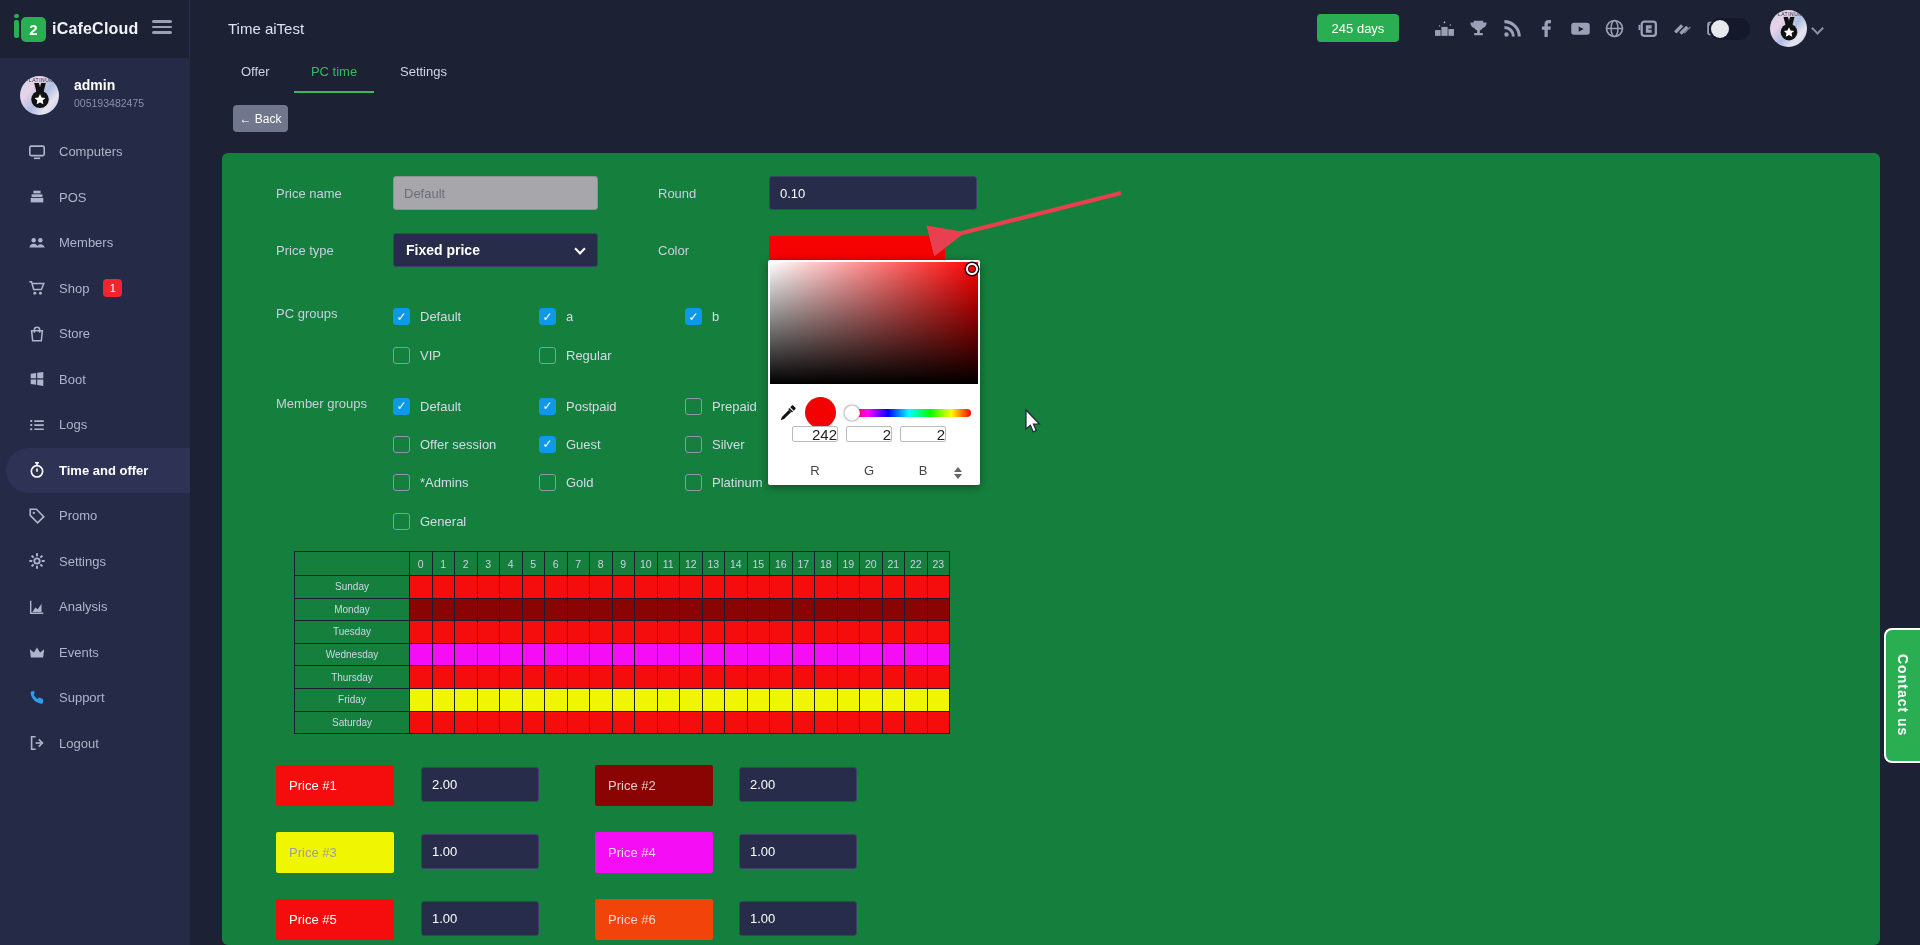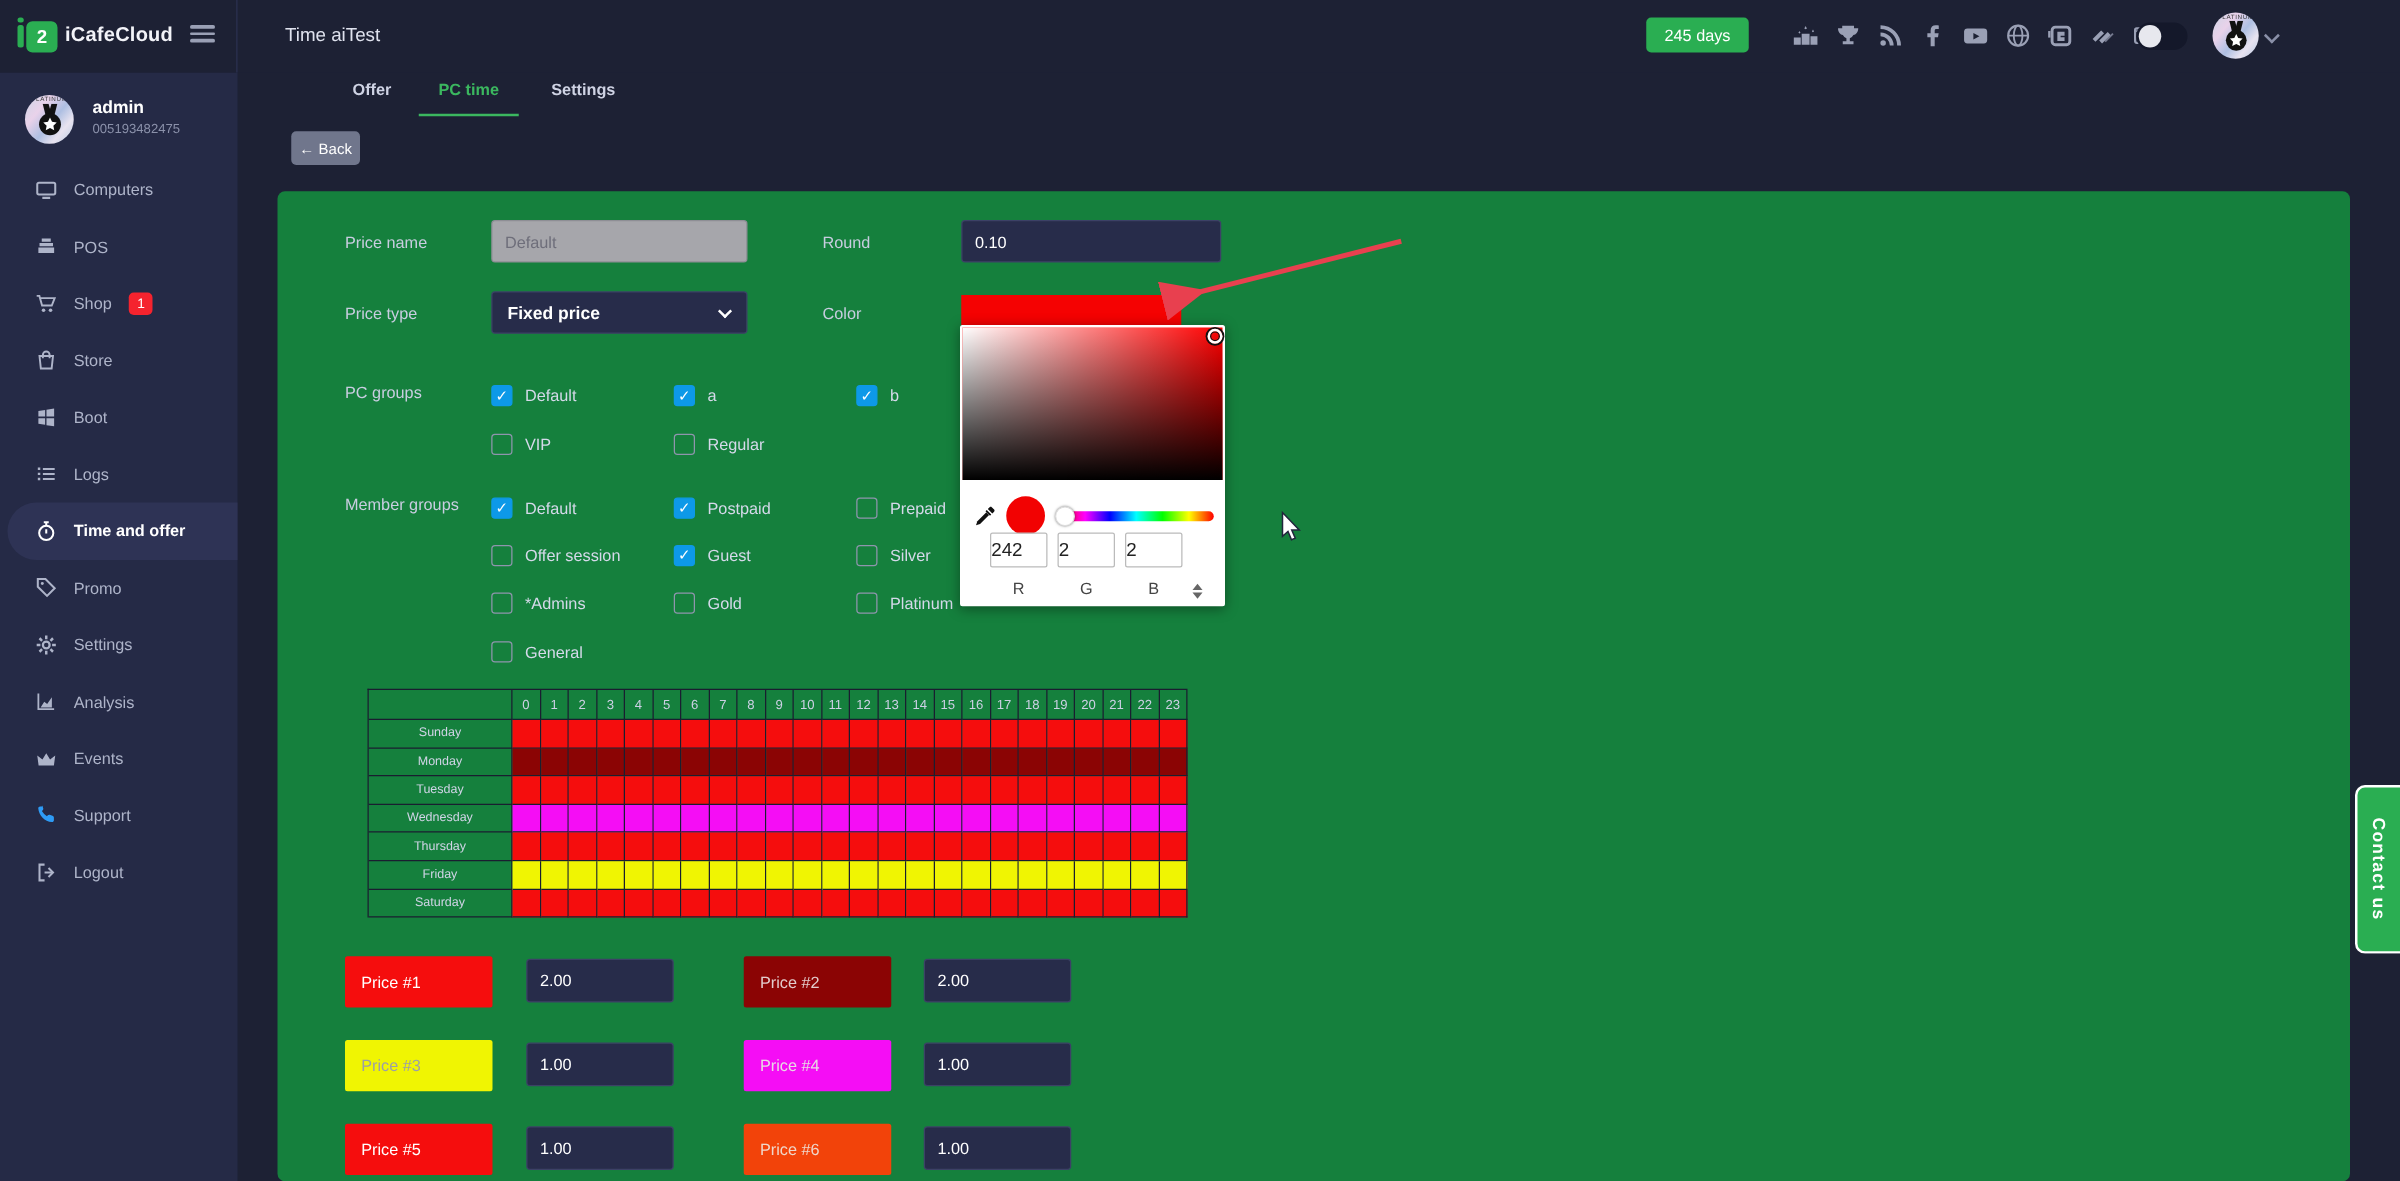--- a/index.html
+++ b/index.html
@@ -44,21 +44,21 @@
   .nav-item { height:45.5px; display:flex; align-items:center; padding-left:28px; font-size:13px;
     color:#aeb4c9; cursor:pointer; position:relative; }
   .nav-item .nico { width:18px; height:18px; margin-right:13px; flex:0 0 18px; }
   .nav-item .nico svg { width:100%; height:100%; }
   .nav-item.active { background:#2e3355; border-radius:23px 0 0 23px; margin-left:6px; padding-left:22px;
     color:#fff; font-weight:bold; }
   .nav-badge { margin-left:14px; background:#f5232e; color:#fff; font-size:11px; width:19px; height:18px;
     border-radius:4px; display:flex; align-items:center; justify-content:center; }
 
   
-  .tab { position:absolute; top:64px; font-size:13px; font-weight:bold; color:#cfd3e4; cursor:pointer; z-index:10;margin-left:41px;}
+  .tab { position:absolute; top:64px; font-size:13px; font-weight:normal; color:#cfd3e4; cursor:pointer; z-index:10;}
   #tab-pc-time { left:294px; width:80px; text-align:center; color:#3bb75f; padding-bottom:12px;
     border-bottom:2px solid #3bb75f; }
   #back-btn { position:absolute; left:233px; top:105px; width:55px; height:27px; background:#70768c;
     border:none; border-radius:4px; color:#fff; font-size:12px; cursor:pointer; z-index:10;
     font-family:"Liberation Sans",sans-serif; }
 
   
   #card { position:absolute; left:222px; top:153px; width:1658px; height:792px; background:#15803d; border-radius:6px; z-index:5; }
   .flabel { position:absolute; font-size:13px; color:#c8cde0; }
   .dinput { position:absolute; background:#272c4a; border:1px solid #3c4166; border-radius:3px; color:#fff;
@@ -79,22 +79,22 @@
   #sat-field { position:absolute; left:2px; top:2px; width:208px; height:122px; cursor:crosshair;
     background:linear-gradient(to top,#000,rgba(0,0,0,0)),linear-gradient(to right,#fff,rgba(255,255,255,0)),#ff0000; }
   #sat-handle { position:absolute; left:196px; top:1px; width:12px; height:12px; border-radius:50%;
     border:2px solid #fff; box-shadow:0 0 0 1.5px #111, inset 0 0 0 1px #111; }
   #eyedropper { position:absolute; left:11px; top:144px; width:18px; height:18px; cursor:pointer; }
   #cur-color { position:absolute; left:37px; top:137px; width:31px; height:31px; border-radius:50%; }
   #hue-slider { position:absolute; left:79px; top:149px; width:124px; height:8px; border-radius:4px; cursor:pointer;
     background:linear-gradient(to right,#f00 0%,#f0f 17%,#00f 33%,#0ff 50%,#0f0 67%,#ff0 84%,#f00 100%); }
   #hue-handle { position:absolute; left:-3px; top:-4px; width:16px; height:16px; border-radius:50%; background:#fff;
     box-shadow:0 0 2px rgba(0,0,0,.5); border:1px solid #ddd; }
-  .rgb-box { position:absolute; top:166px; width:46px; height:28px; border:1px solid #bbb; border-radius:2px;
-    text-align:left; font-size:15px; color:#222; font-family:"Liberation Sans",sans-serif; background:#fff; }
+  .rgb-box { position:absolute; top:166px; width:46px; height:16px; border:1px solid #bbb; border-radius:2px;
+    text-align:right; font-size:15px; color:#222; font-family:"Liberation Sans",sans-serif; background:#fff; }
   .rgb-lab { position:absolute; top:203px; width:46px; text-align:center; font-size:13px; color:#444; }
   #stepper { position:absolute; left:186px; top:205px; }
   #stepper div { width:0; height:0; border-left:4px solid transparent; border-right:4px solid transparent; margin:2px 0; }
   #step-up { border-bottom:5px solid #666; }
   #step-dn { border-top:5px solid #666; }
 
   
   .cb-grid { position:absolute; left:171px; display:grid; grid-template-columns:146px 146px 146px; }
   #pc-grid { top:144px; grid-auto-rows:39px; }
   #member-grid { top:234px; grid-auto-rows:38.3px; }
@@ -241,20 +241,29 @@
           </svg></span>
         <span>Computers</span>
       </div>
       <div class="nav-item">
         <span class="nico"><svg viewBox="0 0 20 20" fill="currentColor">
             <path d="M6 3h8v3H6z"></path>
             <path d="M4 7h12v3H4z"></path>
             <path d="M3 11h14v5H3z"></path>
           </svg></span>
         <span>POS</span>
+      </div>
+      <div class="nav-item">
+        <span class="nico"><svg viewBox="0 0 20 20" fill="currentColor">
+            <circle cx="6.3" cy="7" r="2.5"></circle>
+            <circle cx="13.7" cy="7" r="2.5"></circle>
+            <path d="M1.5 15c.3-2.6 2.3-4.2 4.8-4.2S10.8 12.4 11 15z"></path>
+            <path d="M9.8 15c.4-2.2 2-3.7 4-3.7 2.4 0 4.3 1.6 4.7 3.7z"></path>
+          </svg></span>
+        <span>Members</span>
       </div>
       <div class="nav-item">
         <span class="nico"><svg viewBox="0 0 20 20" fill="currentColor">
             <path d="M1.5 3h2.4l2.4 8.6h8.6L17.5 5H5" fill="none" stroke="currentColor" stroke-width="1.7"></path>
             <circle cx="7.6" cy="15.8" r="1.6"></circle>
             <circle cx="13.8" cy="15.8" r="1.6"></circle>
           </svg></span>
         <span>Shop</span>
         <span class="nav-badge">1</span>
       </div>

